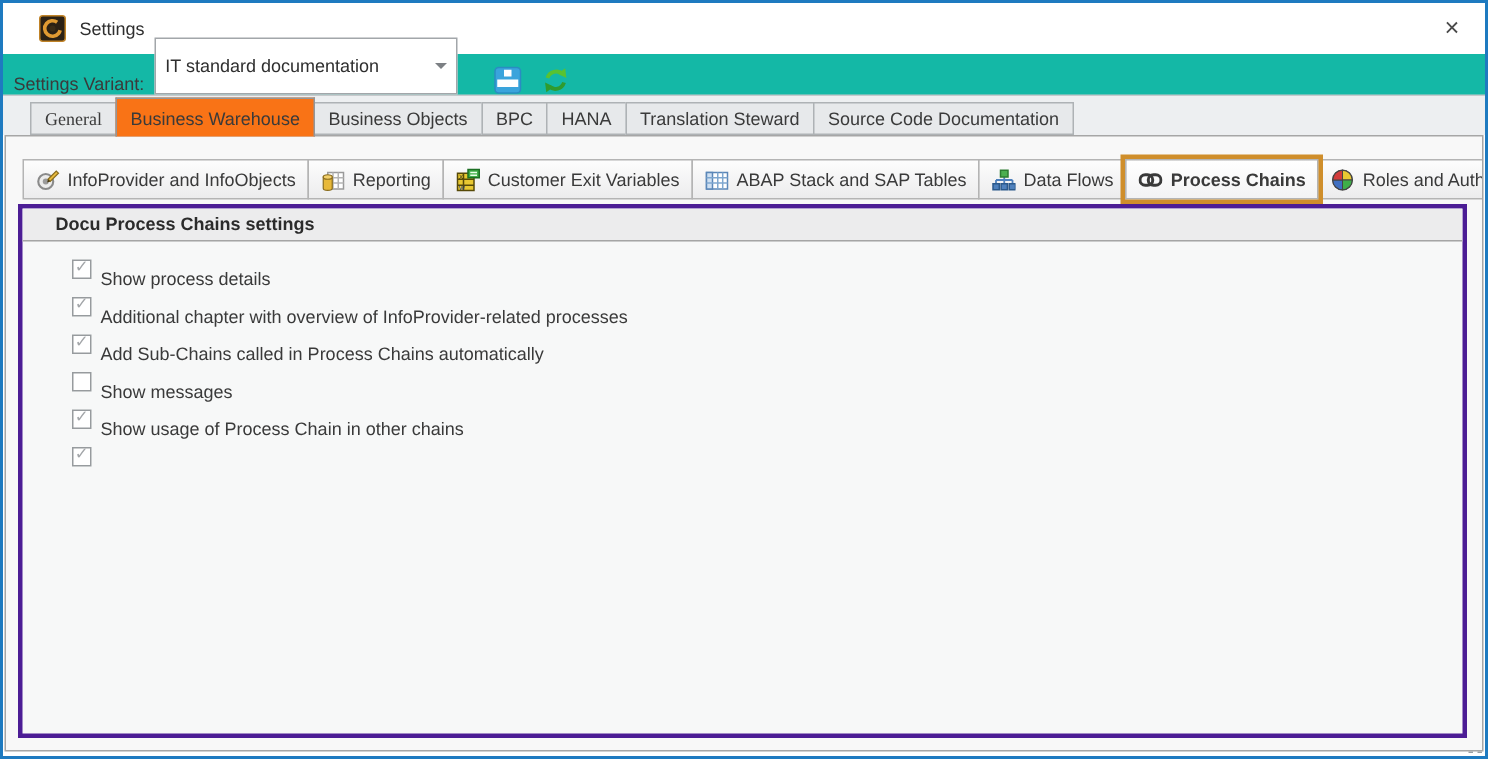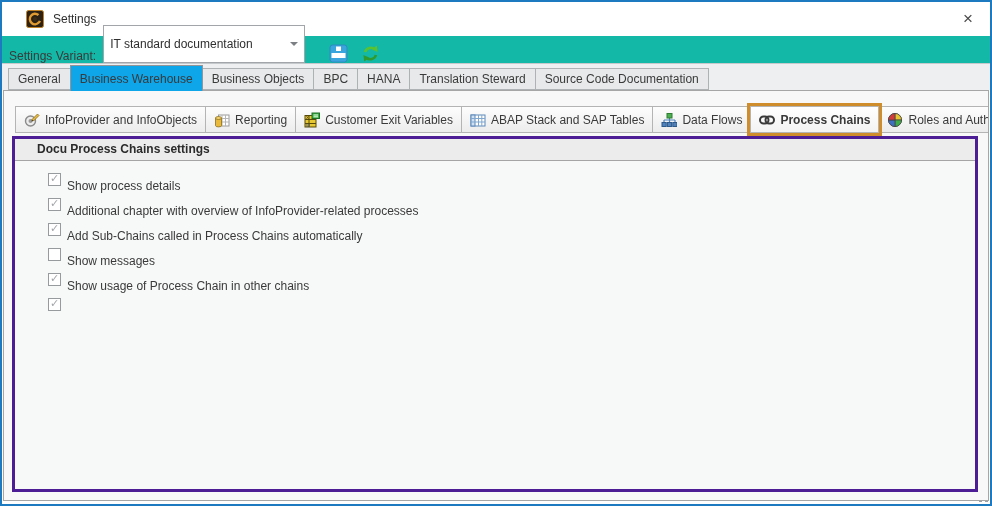--- a/index.html
+++ b/index.html
@@ -57,23 +57,23 @@
   .outer-tabs{
     background:#edeff1; height:26px; flex:0 0 auto;
     display:flex; align-items:flex-end; padding-left:6px;
     position:relative; z-index:3;
   }
   .otab{
     height:22px; padding:0 9px; display:flex; align-items:center;
     border:1px solid #aeb2b5; margin-left:-1px;
     background:#e7e9eb; color:#3a3a3a; white-space:nowrap; cursor:default;
   }
-  .otab:first-child{ margin-left:0; }
+  .otab:first-child{ margin-left:12px;font-family:Liberation Serif, serif; }
   .otab.active{
-    height:26px; background:#0ea5e9; border:1px solid #939699;
+    height:26px; background:#f97316; border:1px solid #939699;
     border-bottom:none; margin-bottom:-1px; z-index:4; position:relative;
   }
 
   
   .page{
     flex:1; margin:0 1px 3px 1px;
     border:1px solid #a6a6a6; background:#f8f8f8;
     display:flex; flex-direction:column; position:relative; z-index:1;
     overflow:hidden;
   }

